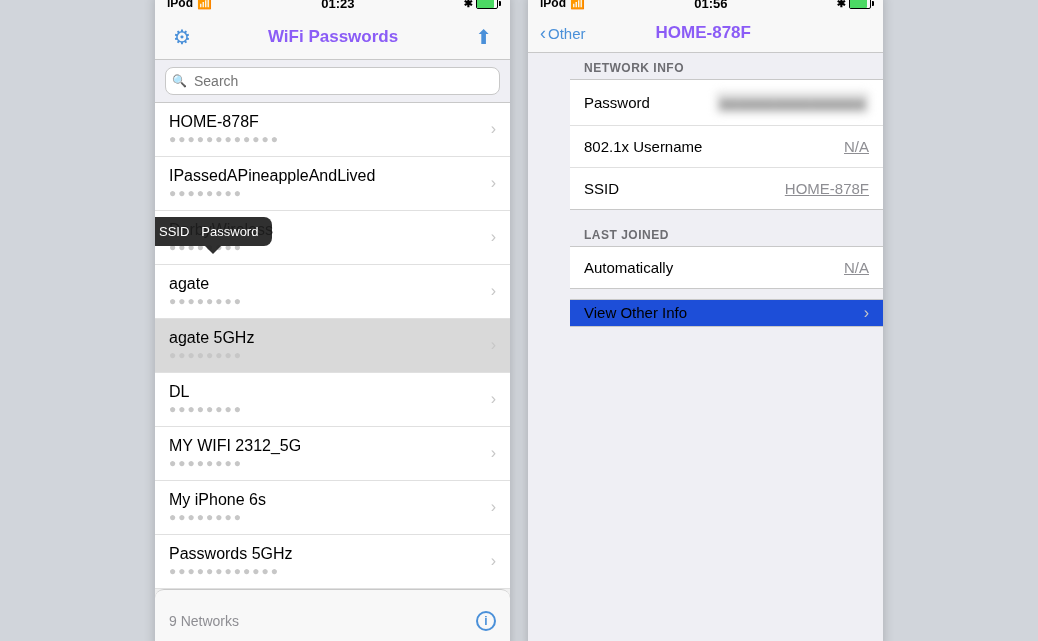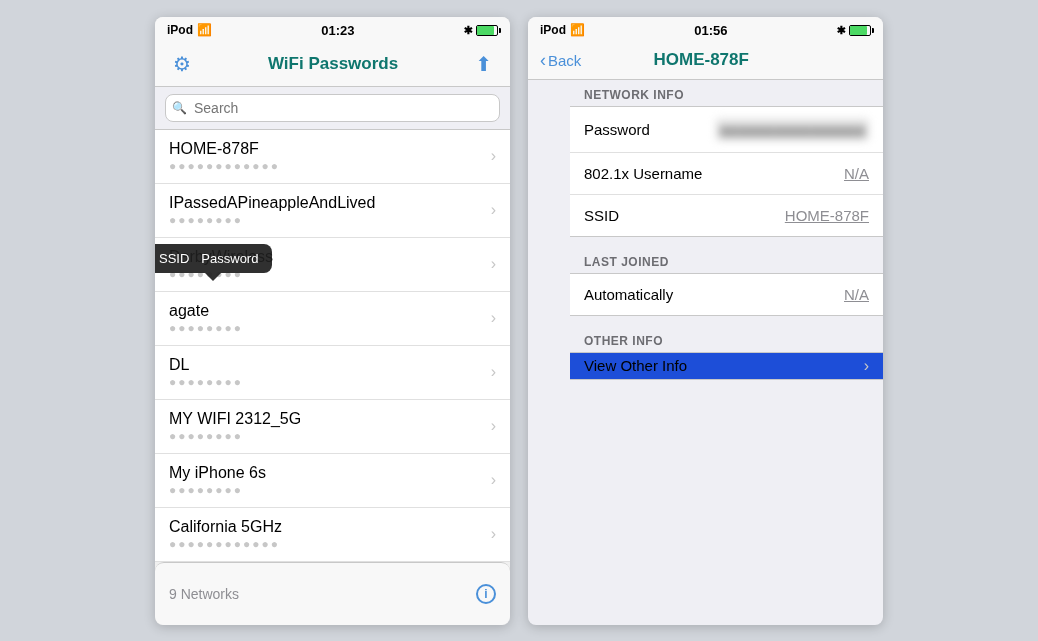--- a/index.html
+++ b/index.html
@@ -67,21 +67,21 @@
       background: #f8f8f8;
       border-bottom: 1px solid #c8c8c8;
       padding: 8px 12px;
       display: flex;
       align-items: center;
       justify-content: space-between;
     }
     .nav-title {
       font-size: 17px;
       font-weight: 700;
-      color: #0f766e;
+      color: #8b5cf6;
     }
     .nav-icon-btn {
       color: #4a90d9;
       font-size: 20px;
       cursor: pointer;
       padding: 2px 6px;
     }
     
     .search-bar {
       background: #efeff4;
@@ -346,20 +346,27 @@
           <div class="list-item-password">●●●●●●●●</div>
         </div>
         <span class="chevron">›</span>
 
         <div class="tooltip">
           <span>SSID</span>
           <span>Password</span>
         </div>
       </div>
 
+      <div class="list-item selected">
+        <div class="list-item-content">
+          <div class="list-item-name">agate 5GHz</div>
+          <div class="list-item-password">●●●●●●●●</div>
+        </div>
+        <span class="chevron">›</span>
+      </div>
 
       <div class="list-item">
         <div class="list-item-content">
           <div class="list-item-name">DL</div>
           <div class="list-item-password">●●●●●●●●</div>
         </div>
         <span class="chevron">›</span>
       </div>
 
       <div class="list-item">
@@ -373,21 +380,21 @@
       <div class="list-item">
         <div class="list-item-content">
           <div class="list-item-name">My iPhone 6s</div>
           <div class="list-item-password">●●●●●●●●</div>
         </div>
         <span class="chevron">›</span>
       </div>
 
       <div class="list-item">
         <div class="list-item-content">
-          <div class="list-item-name">California 5GHz</div>
+          <div class="list-item-name">Passwords 5GHz</div>
           <div class="list-item-password">●●●●●●●●●●●●</div>
         </div>
         <span class="chevron">›</span>
       </div>
     </div>
 
     <div class="list-footer">
       <span>9 Networks</span>
       <div class="info-circle">i</div>
     </div>
@@ -405,21 +412,21 @@
         <span>✱</span>
         <div class="battery-icon">
           <div class="battery-fill"></div>
         </div>
       </div>
     </div>
 
     <div class="nav-bar">
       <div class="back-btn">
         <span class="back-chevron">‹</span>
-        <span>Back</span>
+        <span>Other</span>
       </div>
       <span class="nav-title">HOME-878F</span>
       <span style="width:50px"></span>
     </div>
 
     <div class="detail-content">
 
       <div class="section">
         <div class="section-header">NETWORK INFO</div>
         <div class="section-body">
@@ -451,21 +458,20 @@
             <span class="detail-label">Automatically</span>
             <span class="detail-value">N/A</span>
           </div>
 
         </div>
       </div>
 
       <div class="section-spacer"></div>
 
       <div class="section">
-        <div class="section-header">OTHER INFO</div>
         <div class="section-body">
           <div class="detail-row-link">
             <span class="detail-label">View Other Info</span>
             <span class="chevron">›</span>
           </div>
         </div>
       </div>
 
       <div class="section-spacer"></div>
     </div>

